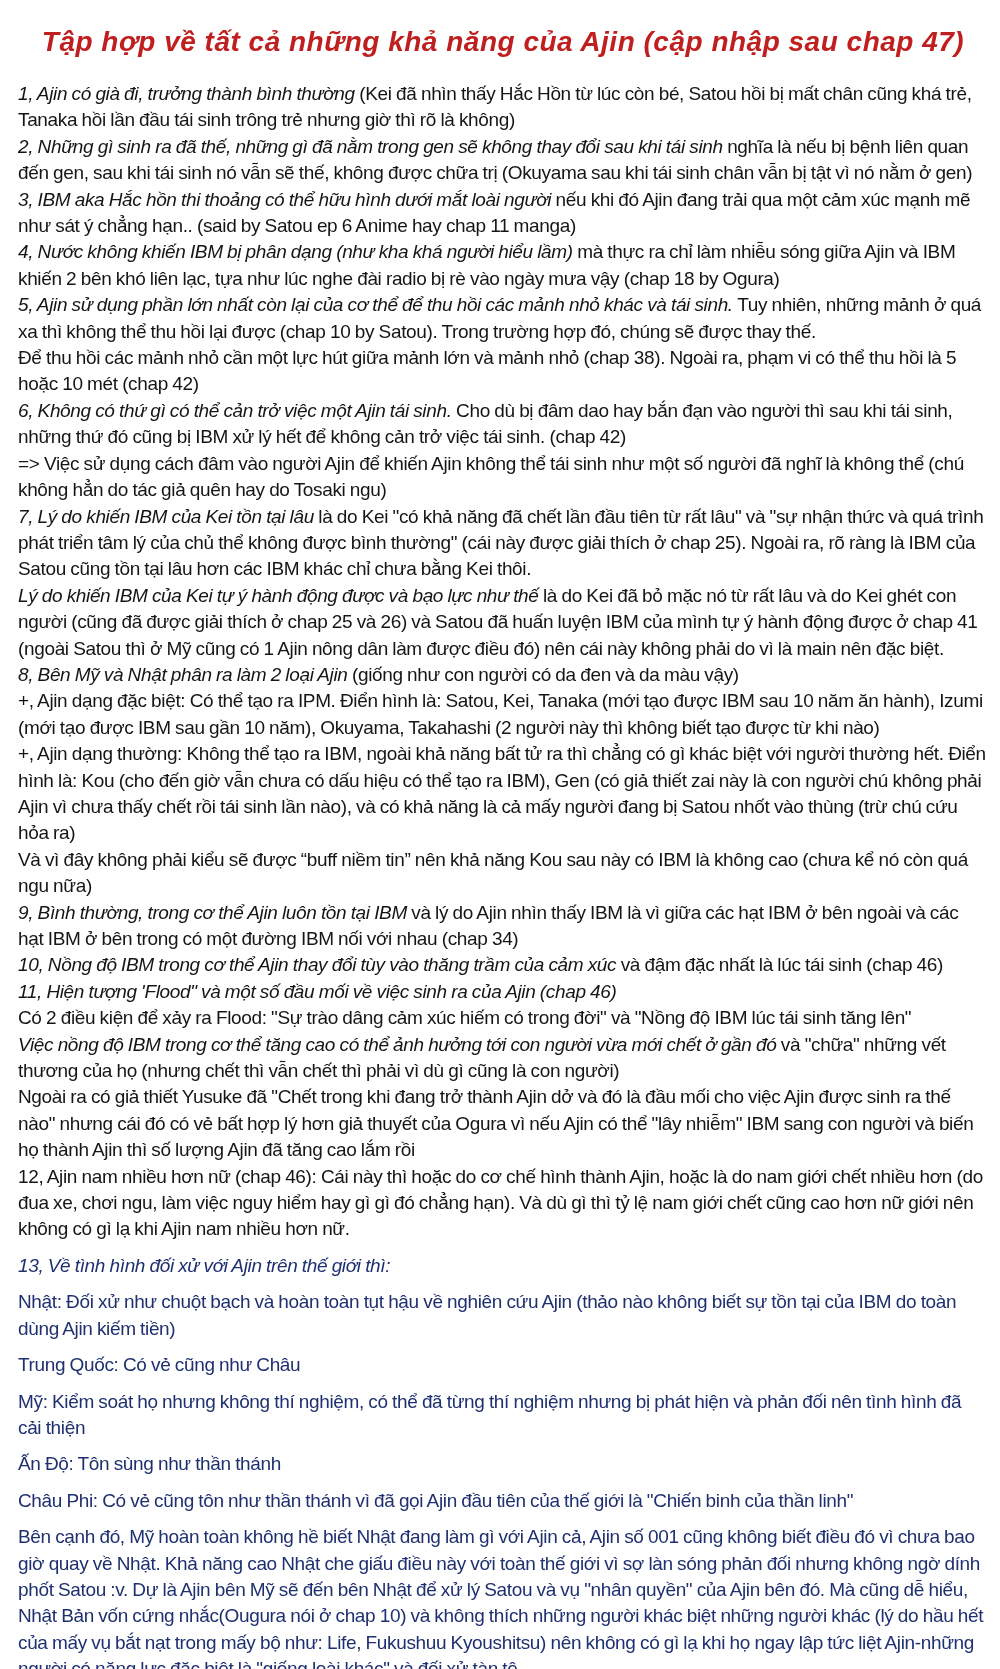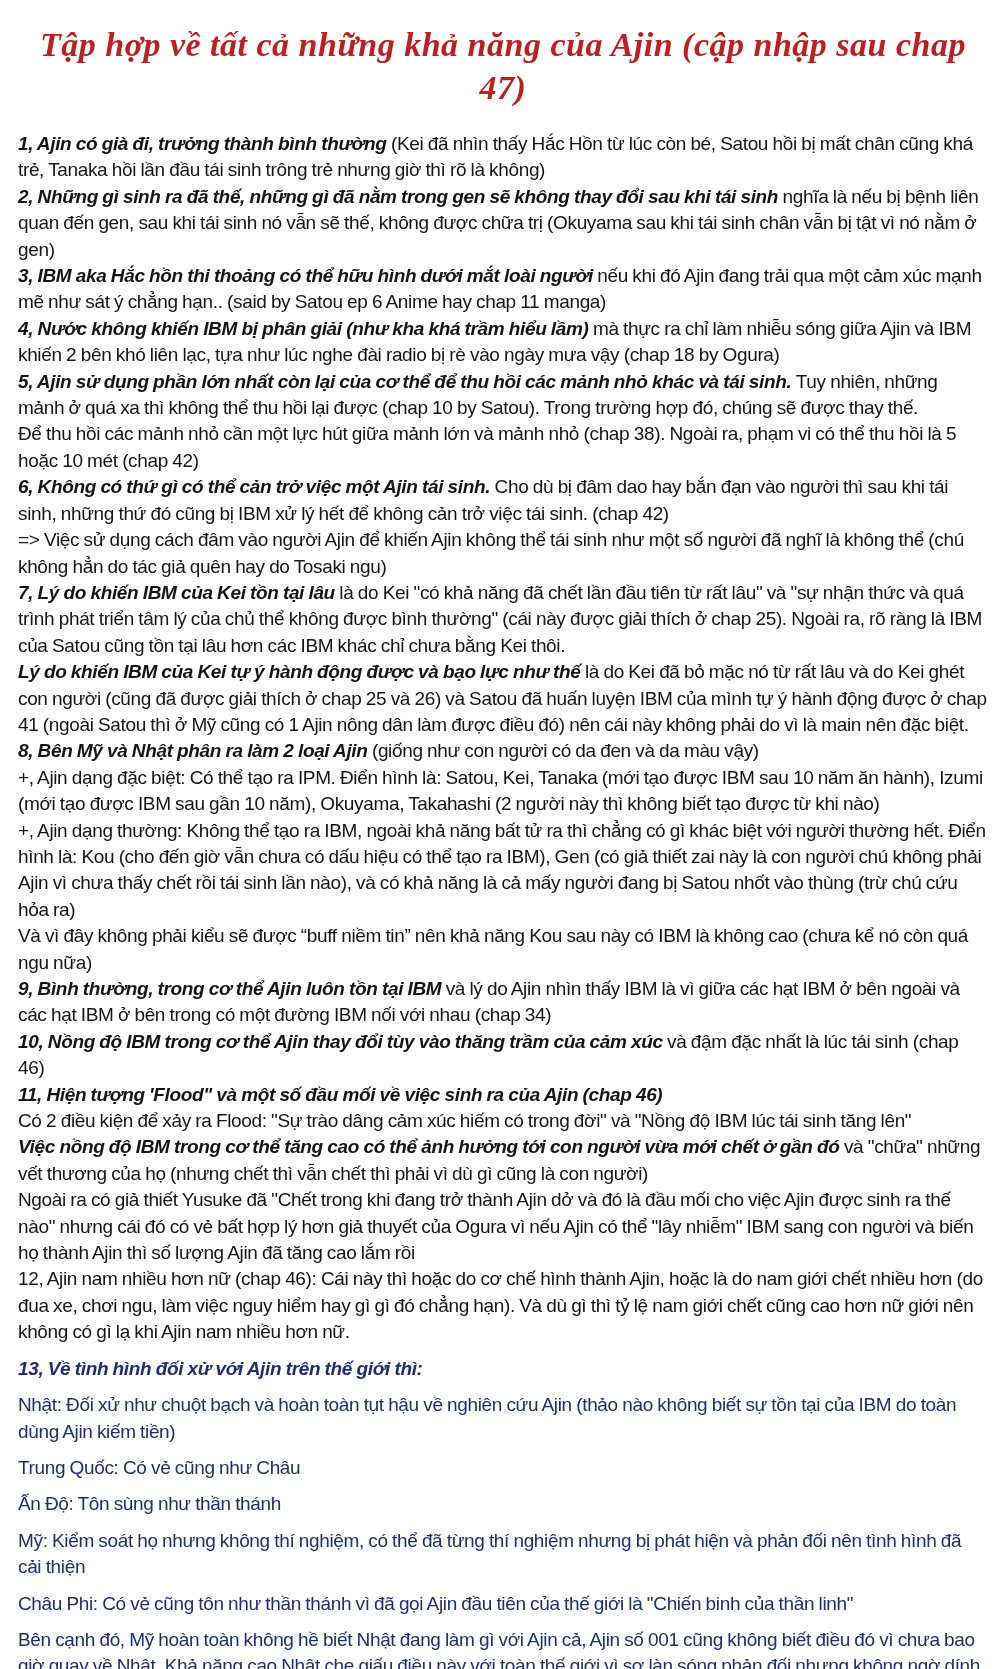--- a/index.html
+++ b/index.html
@@ -7,71 +7,71 @@
     width: 1000px;
     height: 1669px;
     background: #ffffff;
     font-family: "Liberation Sans", sans-serif;
     overflow: hidden;
   }
   .doc {
     padding: 10px 12px 0 18px;
   }
   .title {
-    font-family: Liberation Serif, serif;
+    font-family: Liberation Sans, sans-serif;
     font-style: italic;
     font-weight: 700;
-    font-size: 34px;
+    font-size: 28px;
     line-height: 1.25;
     text-align: center;
     color: var(--red, #c01f1f);
     margin: 14px 0 22px 0;
     letter-spacing: 0.5px;
   }
   .para {
     margin: 0;
     font-size: 19px;
     line-height: 26.4px;
     letter-spacing: -0.35px;
     color: var(--dark, #151515);
     word-spacing: -0.5px;
   }
   .para.navy { color: var(--navy, #1e3070); margin-top: 10px; }
-  .bi { font-weight: 700; font-style: italic; }
+  .bi { font-weight: 400; font-style: italic; }
   .b  { font-weight: 400; }
   .r  { font-weight: 400; }
 </style>
 </head>
 <body style="background: rgb(255, 255, 255);">
 
 <div class="doc">
   <h1 class="title">Tập hợp về tất cả những khả năng của Ajin (cập nhập sau chap 47)</h1>
   <div>
       <p class="para"><span class="bi">1, Ajin có già đi, trưởng thành bình thường </span><span class="r">(Kei đã nhìn thấy Hắc Hồn từ lúc còn bé, Satou hồi bị mất chân cũng khá trẻ, Tanaka hồi lần đầu tái sinh trông trẻ nhưng giờ thì rõ là không)</span></p>
       <p class="para"><span class="bi">2, Những gì sinh ra đã thế, những gì đã nằm trong gen sẽ không thay đổi sau khi tái sinh </span><span class="r">nghĩa là nếu bị bệnh liên quan đến gen, sau khi tái sinh nó vẫn sẽ thế, không được chữa trị (Okuyama sau khi tái sinh chân vẫn bị tật vì nó nằm ở gen)</span></p>
       <p class="para"><span class="bi">3, IBM aka Hắc hồn thi thoảng có thể hữu hình dưới mắt loài người </span><span class="r">nếu khi đó Ajin đang trải qua một cảm xúc mạnh mẽ như sát ý chẳng hạn.. (said by Satou ep 6 Anime hay chap 11 manga)</span></p>
-      <p class="para"><span class="bi">4, Nước không khiến IBM bị phân giải (như kha khá trầm hiểu lầm) </span><span class="r">mà thực ra chỉ làm nhiễu sóng giữa Ajin và IBM khiến 2 bên khó liên lạc, tựa như lúc nghe đài radio bị rè vào ngày mưa vậy (chap 18 by Ogura)</span></p>
+      <p class="para"><span class="bi">4, Nước không khiến IBM bị phân dạng (như kha khá người hiểu lầm) </span><span class="r">mà thực ra chỉ làm nhiễu sóng giữa Ajin và IBM khiến 2 bên khó liên lạc, tựa như lúc nghe đài radio bị rè vào ngày mưa vậy (chap 18 by Ogura)</span></p>
       <p class="para"><span class="bi">5, Ajin sử dụng phần lớn nhất còn lại của cơ thể để thu hồi các mảnh nhỏ khác và tái sinh. </span><span class="r">Tuy nhiên, những mảnh ở quá xa thì không thể thu hồi lại được (chap 10 by Satou). Trong trường hợp đó, chúng sẽ được thay thế.</span></p>
       <p class="para"><span class="r">Để thu hồi các mảnh nhỏ cần một lực hút giữa mảnh lớn và mảnh nhỏ (chap 38). Ngoài ra, phạm vi có thể thu hồi là 5 hoặc 10 mét (chap 42)</span></p>
       <p class="para"><span class="bi">6, Không có thứ gì có thể cản trở việc một Ajin tái sinh. </span><span class="r">Cho dù bị đâm dao hay bắn đạn vào người thì sau khi tái sinh, những thứ đó cũng bị IBM xử lý hết để không cản trở việc tái sinh. (chap 42)</span></p>
       <p class="para"><span class="b">=&gt; Việc sử dụng cách đâm vào người Ajin để khiến Ajin không thể tái sinh như một số người đã nghĩ là không thể (chú không hẳn do tác giả quên hay do Tosaki ngu)</span></p>
       <p class="para"><span class="bi">7,  Lý do khiến IBM của Kei tồn tại lâu </span><span class="r">là do Kei "có khả năng đã chết lần đầu tiên từ rất lâu" và "sự nhận thức và quá trình phát triển tâm lý của chủ thể không được bình thường" (cái này được giải thích ở chap 25). Ngoài ra, rõ ràng là IBM của Satou cũng tồn tại lâu hơn các IBM khác chỉ chưa bằng Kei thôi.</span></p>
       <p class="para"><span class="bi">Lý do khiến IBM của Kei tự ý hành động được và bạo lực như thế </span><span class="r">là do Kei đã bỏ mặc nó từ rất lâu và do Kei ghét con người (cũng đã được giải thích ở chap 25 và 26) và Satou đã huấn luyện IBM của mình tự ý hành động được ở chap 41 (ngoài Satou thì ở Mỹ cũng có 1 Ajin nông dân làm được điều đó) nên cái này không phải do vì là main nên đặc biệt.</span></p>
       <p class="para"><span class="bi">8, Bên Mỹ và Nhật phân ra làm 2 loại Ajin </span><span class="r">(giống như con người có da đen và da màu vậy)</span></p>
       <p class="para"><span class="r">+, Ajin dạng đặc biệt: Có thể tạo ra IPM. Điển hình là: Satou, Kei, Tanaka (mới tạo được IBM sau 10 năm ăn hành), Izumi (mới tạo được IBM sau gần 10 năm), Okuyama, Takahashi (2 người này thì không biết tạo được từ khi nào)</span></p>
       <p class="para"><span class="r">+, Ajin dạng thường: Không thể tạo ra IBM, ngoài khả năng bất tử ra thì chẳng có gì khác biệt với người thường hết. Điển hình là: Kou (cho đến giờ vẫn chưa có dấu hiệu có thể tạo ra IBM), Gen (có giả thiết zai này là con người chú không phải Ajin vì chưa thấy chết rồi tái sinh lần nào), và có khả năng là cả mấy người đang bị Satou nhốt vào thùng (trừ chú cứu hỏa ra)</span></p>
       <p class="para"><span class="r">Và vì đây không phải kiểu sẽ được “buff niềm tin” nên khả năng Kou sau này có IBM là không cao (chưa kể nó còn quá ngu nữa)</span></p>
       <p class="para"><span class="bi">9, Bình thường, trong cơ thể Ajin luôn tồn tại IBM </span><span class="r">và lý do Ajin nhìn thấy IBM là vì giữa các hạt IBM ở bên ngoài và các hạt IBM ở bên trong có một đường IBM nối với nhau (chap 34)</span></p>
       <p class="para"><span class="bi">10, Nồng độ IBM trong cơ thể Ajin thay đổi tùy vào thăng trầm của cảm xúc </span><span class="r">và đậm đặc nhất là lúc tái sinh (chap 46)</span></p>
       <p class="para"><span class="bi">11, Hiện tượng 'Flood" và một số đầu mối về việc sinh ra của Ajin (chap 46)</span></p>
       <p class="para"><span class="r">Có 2 điều kiện để xảy ra Flood: "Sự trào dâng cảm xúc hiếm có trong đời" và "Nồng độ IBM lúc tái sinh tăng lên"</span></p>
       <p class="para"><span class="bi">Việc nồng độ IBM trong cơ thể tăng cao có thể ảnh hưởng tới con người vừa mới chết ở gần đó </span><span class="r">và "chữa" những vết thương của họ (nhưng chết thì vẫn chết thì phải vì dù gì cũng là con người)</span></p>
       <p class="para"><span class="r">Ngoài ra có giả thiết Yusuke đã "Chết trong khi đang trở thành Ajin dở và đó là đầu mối cho việc Ajin được sinh ra thế nào" nhưng cái đó có vẻ bất hợp lý hơn giả thuyết của Ogura vì nếu Ajin có thể "lây nhiễm" IBM sang con người và biến họ thành Ajin thì số lượng Ajin đã tăng cao lắm rồi</span></p>
       <p class="para"><span class="b">12, Ajin nam nhiều hơn nữ (chap 46): </span><span class="r">Cái này thì hoặc do cơ chế hình thành Ajin, hoặc là do nam giới chết nhiều hơn (do đua xe, chơi ngu, làm việc nguy hiểm hay gì gì đó chẳng hạn). Và dù gì thì tỷ lệ nam giới chết cũng cao hơn nữ giới nên không có gì lạ khi Ajin nam nhiều hơn nữ.</span></p>
       <p class="para navy"><span class="bi">13, Về tình hình đối xử với Ajin trên thế giới thì:</span></p>
       <p class="para navy"><span class="b">Nhật: </span><span class="r">Đối xử như chuột bạch và hoàn toàn tụt hậu về nghiên cứu Ajin (thảo nào không biết sự tồn tại của IBM do toàn dùng Ajin kiếm tiền)</span></p>
       <p class="para navy"><span class="b">Trung Quốc: </span><span class="r">Có vẻ cũng như Châu</span></p>
+      <p class="para navy"><span class="b">Mỹ: </span><span class="r">Kiểm soát họ nhưng không thí nghiệm, có thể đã từng thí nghiệm nhưng bị phát hiện và phản đối nên tình hình đã cải thiện</span></p>
       <p class="para navy"><span class="b">Ấn Độ: </span><span class="r">Tôn sùng như thần thánh</span></p>
-      <p class="para navy"><span class="b">Mỹ: </span><span class="r">Kiểm soát họ nhưng không thí nghiệm, có thể đã từng thí nghiệm nhưng bị phát hiện và phản đối nên tình hình đã cải thiện</span></p>
       <p class="para navy"><span class="b">Châu Phi: </span><span class="r">Có vẻ cũng tôn như thần thánh vì đã gọi Ajin đầu tiên của thế giới là "Chiến binh của thần linh"</span></p>
       <p class="para navy"><span class="r">Bên cạnh đó, Mỹ hoàn toàn không hề biết Nhật đang làm gì với Ajin cả, Ajin số 001 cũng không biết điều đó vì chưa bao giờ quay về Nhật. Khả năng cao Nhật che giấu điều này với toàn thế giới vì sợ làn sóng phản đối nhưng không ngờ dính phốt Satou :v. Dự là Ajin bên Mỹ sẽ đến bên Nhật để xử lý Satou và vụ "nhân quyền" của Ajin bên đó. Mà cũng dễ hiểu, Nhật Bản vốn cứng nhắc(Ougura nói ở chap 10) và không thích những người khác biệt những người khác (lý do hầu hết của mấy vụ bắt nạt trong mấy bộ như: Life, Fukushuu Kyoushitsu) nên không có gì lạ khi họ ngay lập tức liệt Ajin-những người có năng lực đặc biệt là "giống loài khác" và đối xử tàn tệ</span></p>
     </div>
 </div>
 
 </body></html>

